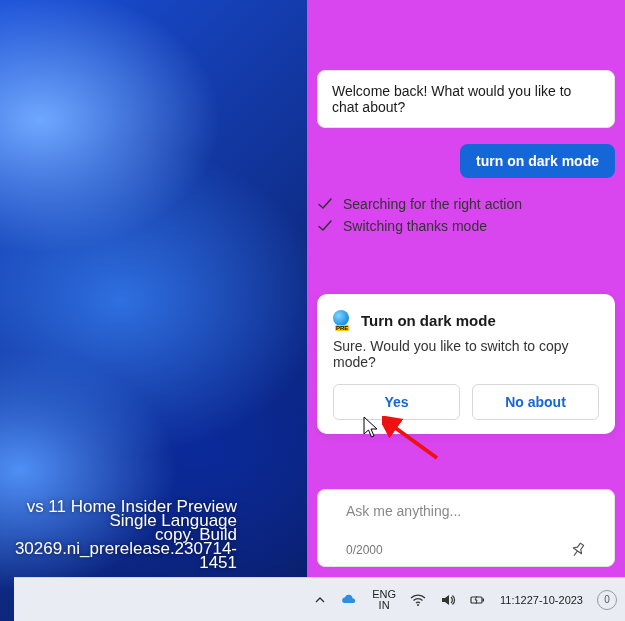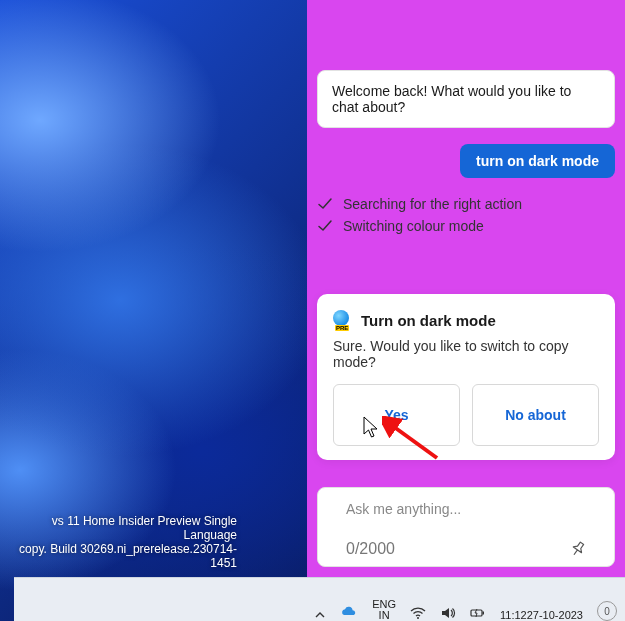--- a/index.html
+++ b/index.html
@@ -14,21 +14,21 @@
     background:
       radial-gradient(ellipse 300px 220px at 40px 120px, #6fa8ff 0%, rgba(111,168,255,0) 60%),
       radial-gradient(ellipse 340px 260px at 120px 300px, #2f6fe0 0%, rgba(47,111,224,0) 60%),
       radial-gradient(ellipse 260px 200px at 20px 470px, #4f8ff5 0%, rgba(79,143,245,0) 60%),
       radial-gradient(ellipse 400px 300px at 200px 450px, #0b2a9a 0%, rgba(11,42,154,0) 70%),
       linear-gradient(135deg, #1a4fd8 0%, #0a1f6a 60%, #050f35 100%);
   }
   .watermark {
     position: absolute;
     left: 0; bottom: 49px;
-    color: #fff; font-size: 12px; line-height: 14px;
+    color: #fff; font-size: 17px; line-height: 14px;
     text-align: right;
     text-shadow: 0 0 4px rgba(0,0,0,.6);
     padding: 2px 4px 2px 0;
     width: 241px;
   }
   
   .panel {
     position: absolute;
     top: 0; right: 0; bottom: 44px;
     width: 318px;
@@ -80,21 +80,21 @@
   .copilot-ic .body { width:16px;height:16px;border-radius:50%;background:radial-gradient(circle at 35% 35%, #7fd6ff, #1b8fe6 70%);display:block;}
   .copilot-ic .tag { position:absolute;left:2px;bottom:-1px;font-size:6px;font-weight:700;background:#ffcc00;color:#000;padding:0 1px;border-radius:1px;}
   .card-title { font-size: 15px; font-weight: 700; color: #1a1a1a; }
   .card-text { font-size: 14px; color: #333; margin-bottom: 14px; }
   .card-btns { display: flex; gap: 12px; }
   .card-btn {
     flex: 1 1 0;
     background: #fff;
     border: 1px solid #d8d8d8;
     border-radius: 6px;
-    padding: 22px 0;
+    padding: 9px 0;
     font-size: 14px;
     font-weight: 600;
     color: #1566d6;
     text-align: center;
     cursor: pointer;
   }
   .input-box {
     background: #fff;
     border: 1px solid #e2e2e2;
     border-radius: 8px;
@@ -105,21 +105,21 @@
     width: 100%;
     border: none; outline: none;
     font-size: 14px;
     color: #333;
     font-family: inherit;
   }
   .input-field::placeholder { color: #888; }
   .input-row {
     display: flex; justify-content: space-between; align-items: center;
     margin-top: 22px;
-    font-size: 16px; color: #777;
+    font-size: 12px; color: #777;
   }
   .pin-ic { width: 16px; height: 16px; cursor: pointer; }
   .cursor {
     position: absolute;
     left: 363px; top: 416px;
     width: 18px; height: 24px;
     z-index: 5;
     pointer-events: none;
   }
   .ann-arrow {
@@ -128,21 +128,21 @@
     width: 60px; height: 50px;
     z-index: 4; pointer-events: none;
   }
   
   .taskbar {
     position: absolute;
     left: 14px; right: 0; bottom: 0;
     height: 44px;
     background: #e9edf3;
     border-top: 1px solid #cfd6e0;
-    display: flex; align-items: flex-end; justify-content: flex-end;
+    display: flex; align-items: center; justify-content: flex-end;
     padding-right: 8px;
     gap: 14px;
     font-size: 11px; color: #222;
   }
   .tb-item { display: flex; align-items: center; }
   .tb-icon { width: 16px; height: 16px; }
   .chev { width:12px;height:12px;}
   .tb-lang { display:flex;flex-direction:column;line-height:11px;font-size:11px;text-align:center;}
   .tb-clock { display:flex;flex-direction:row;line-height:12px;font-size:11px;text-align:right;}
   .tb-notif {
@@ -175,21 +175,21 @@
         <div class="progress-item">
           <svg class="check-ic" viewBox="0 0 16 16">
               <path d="M2 8.5 L6 12 L14 3" stroke="#333" stroke-width="1.5" fill="none" stroke-linecap="round" stroke-linejoin="round"></path>
             </svg>
           <span>Searching for the right action</span>
         </div>
         <div class="progress-item">
           <svg class="check-ic" viewBox="0 0 16 16">
               <path d="M2 8.5 L6 12 L14 3" stroke="#333" stroke-width="1.5" fill="none" stroke-linecap="round" stroke-linejoin="round"></path>
             </svg>
-          <span>Switching colour mode</span>
+          <span>Switching thanks mode</span>
         </div>
       </div>
 
       <div class="card">
         <div class="card-head">
           <span class="copilot-ic">
             <span class="body"></span>
               <span class="tag">PRE</span>
           </span>
           <span class="card-title">Turn on dark mode</span>

